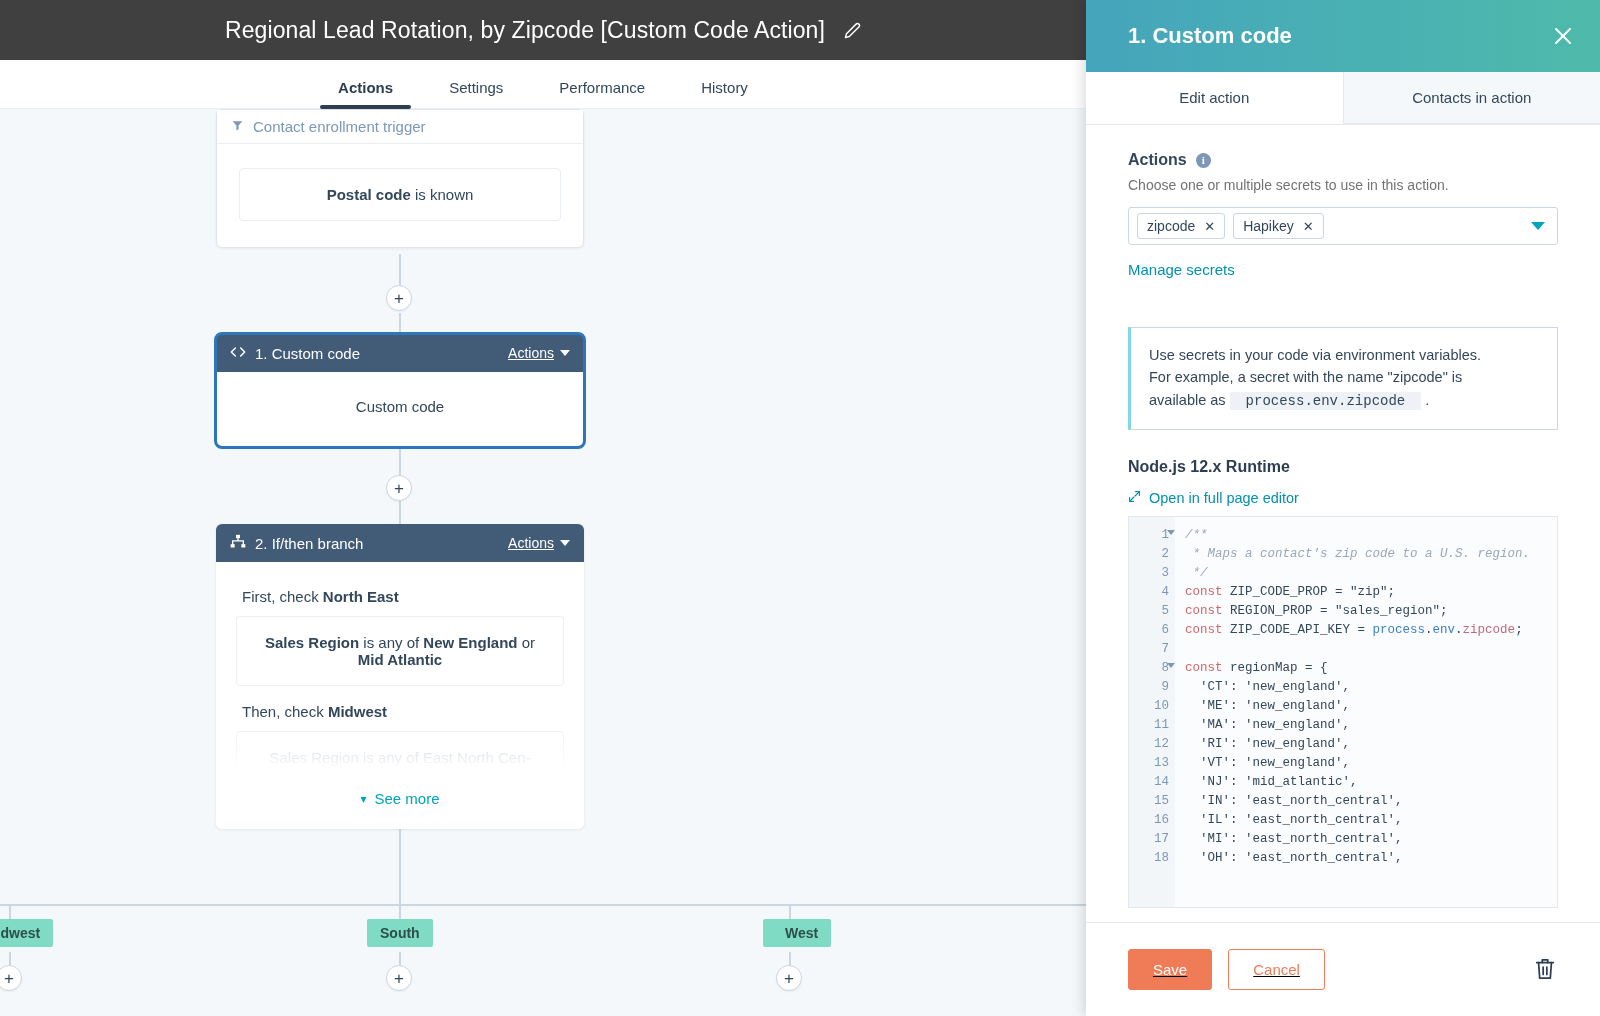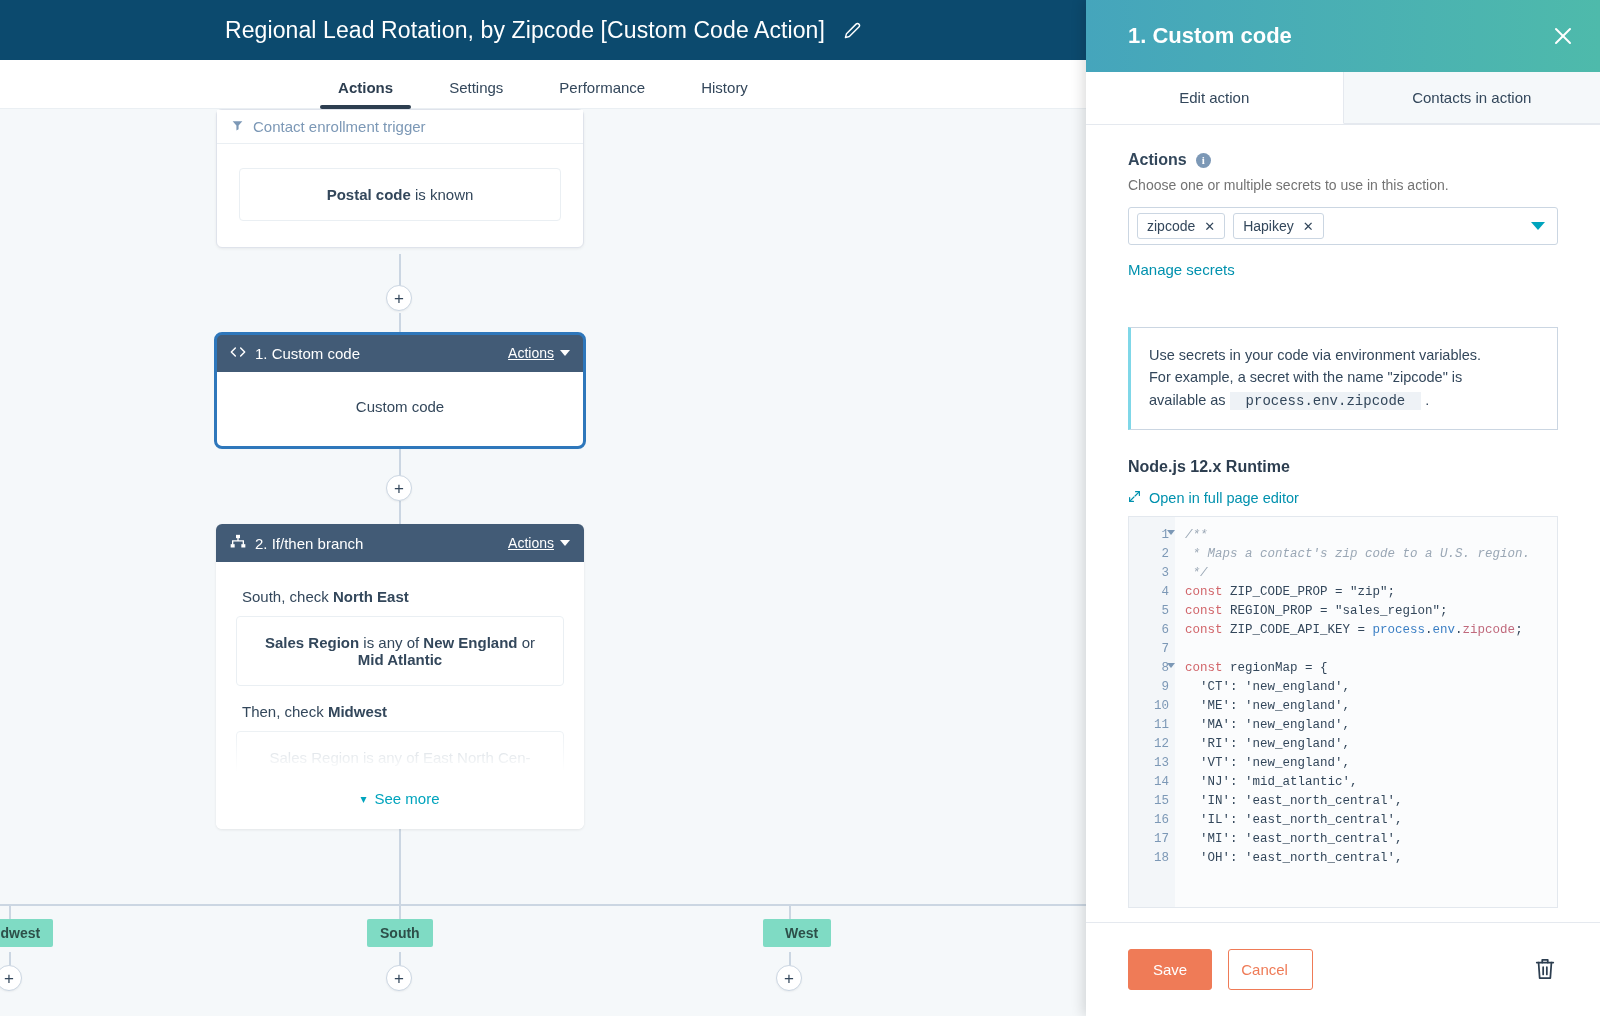--- a/index.html
+++ b/index.html
@@ -10,21 +10,21 @@
   }
   #app { position: relative; width: 1600px; height: 1016px; }
 
   
   .main-area {
     position: absolute; left: 0; top: 0;
     width: 1086px; height: 1016px;
     background: #f5f8fa; overflow: hidden;
   }
   .topbar {
-    height: 60px; background: #0c4a6e;
+    height: 60px; background: #404040;
     display: flex; align-items: center; justify-content: center;
     position: relative;
   }
   .topbar-title {
     color: #ffffff; font-size: 23px; font-weight: 400; letter-spacing: .1px;
   }
   .pencil-icon {
     margin-left: 18px; width: 18px; height: 18px;
     display: inline-flex; align-items: center; justify-content: center;
     cursor: pointer;
@@ -222,28 +222,28 @@
   .c-com { color: #9aa7b5; font-style: italic; }
   .c-kw  { color: #d1656a; }
   .c-str { color: #33475b; }
   .c-id  { color: #33475b; }
   .c-prop{ color: #3b7fc4; }
   .c-env { color: #c0697c; }
   .c-punct { color: #33475b; }
 
   .panel-foot {
     height: 94px; border-top: 1px solid #e5e9ef; background: #fff;
-    display: flex; align-items: center; padding: 0 42px; gap: 16px;
+    display: flex; align-items: center; padding: 0 42px; gap: 16px; text-decoration: underline;
   }
   .btn {
     font-size: 15px; padding: 11px 24px; border-radius: 3px; cursor: pointer;
     border: 1px solid transparent; font-family: "Liberation Sans", sans-serif;
   }
   .btn-save { background: #ef7b57; color: #fff; border-color: #ef7b57; }
-  .btn-cancel { background: #fff; color: #ef7b57; border-color: #ef7b57; padding-left: 12px; }
+  .btn-cancel { background: #fff; color: #ef7b57; border-color: #ef7b57; }
   .trash { margin-left: auto; cursor: pointer; width: 24px; height: 26px; }
 </style>
 </head>
 <body>
 
 <div id="app">
 
   <div class="main-area">
 
     <div class="topbar">
@@ -326,21 +326,21 @@
               </svg>
           </span>
           <span class="ttl">2. If/then branch</span>
           <span class="card-actions">
             <span>Actions</span>
             <i class="caret-down"></i>
           </span>
         </div>
         <div class="card-body">
           <div class="branch-label">
-            <span>South, check </span><b>North East</b>
+            <span>First, check </span><b>North East</b>
           </div>
           <div class="cond-box">
             <b>Sales Region</b><span> is any of </span><b>New England</b><span> or </span><b>Mid Atlantic</b>
           </div>
           <div class="branch-label" style="margin-top:17px;">
             <span>Then, check </span><b>Midwest</b>
           </div>
           <div class="fade-box">
             <div class="cond-box" style="color:#b9c4ce;">
               <span>Sales Region is any of East North Cen-</span>

